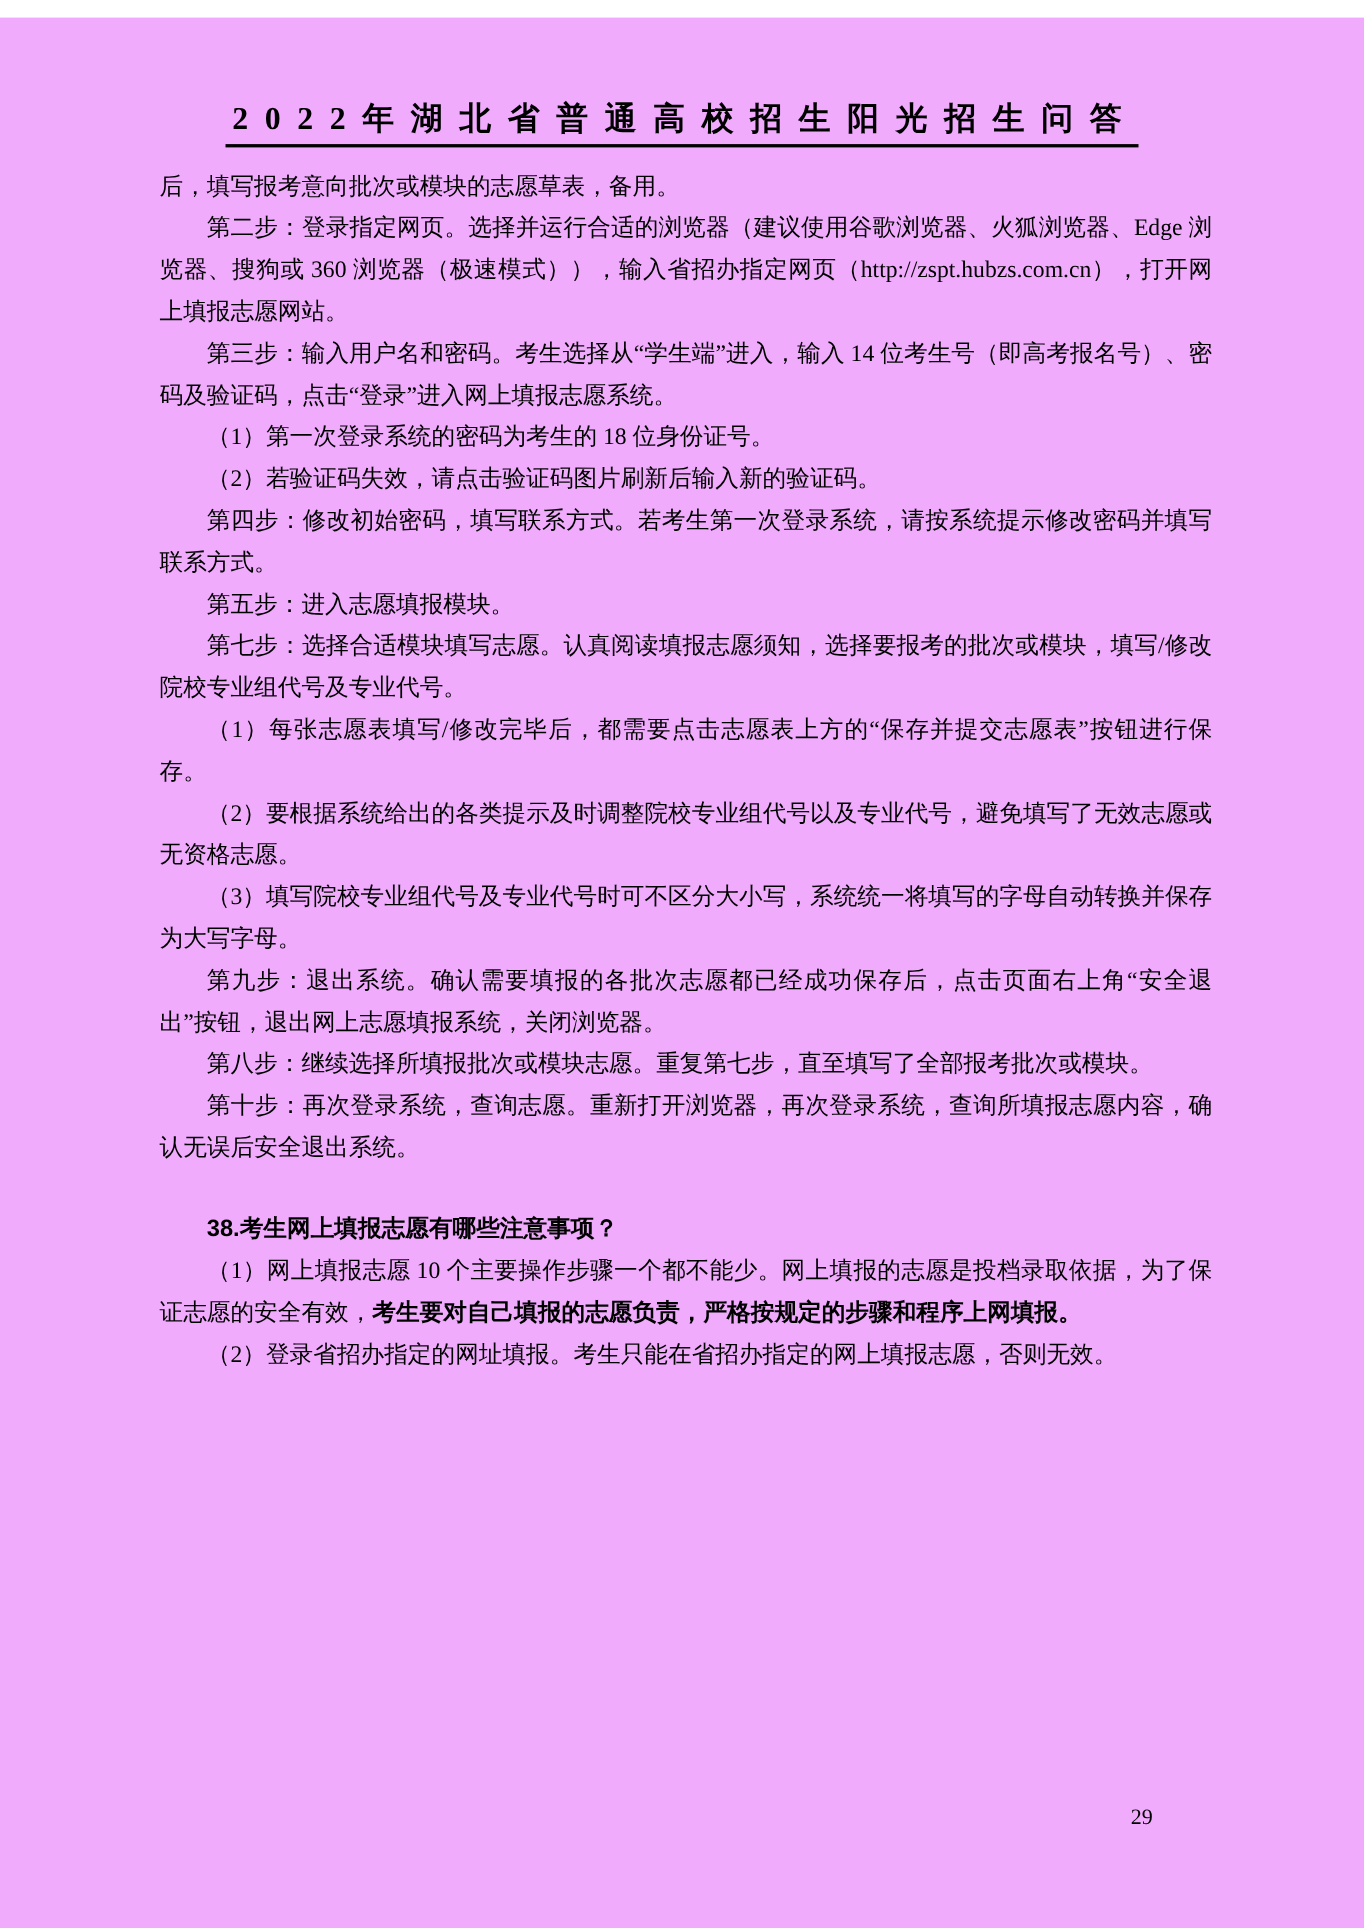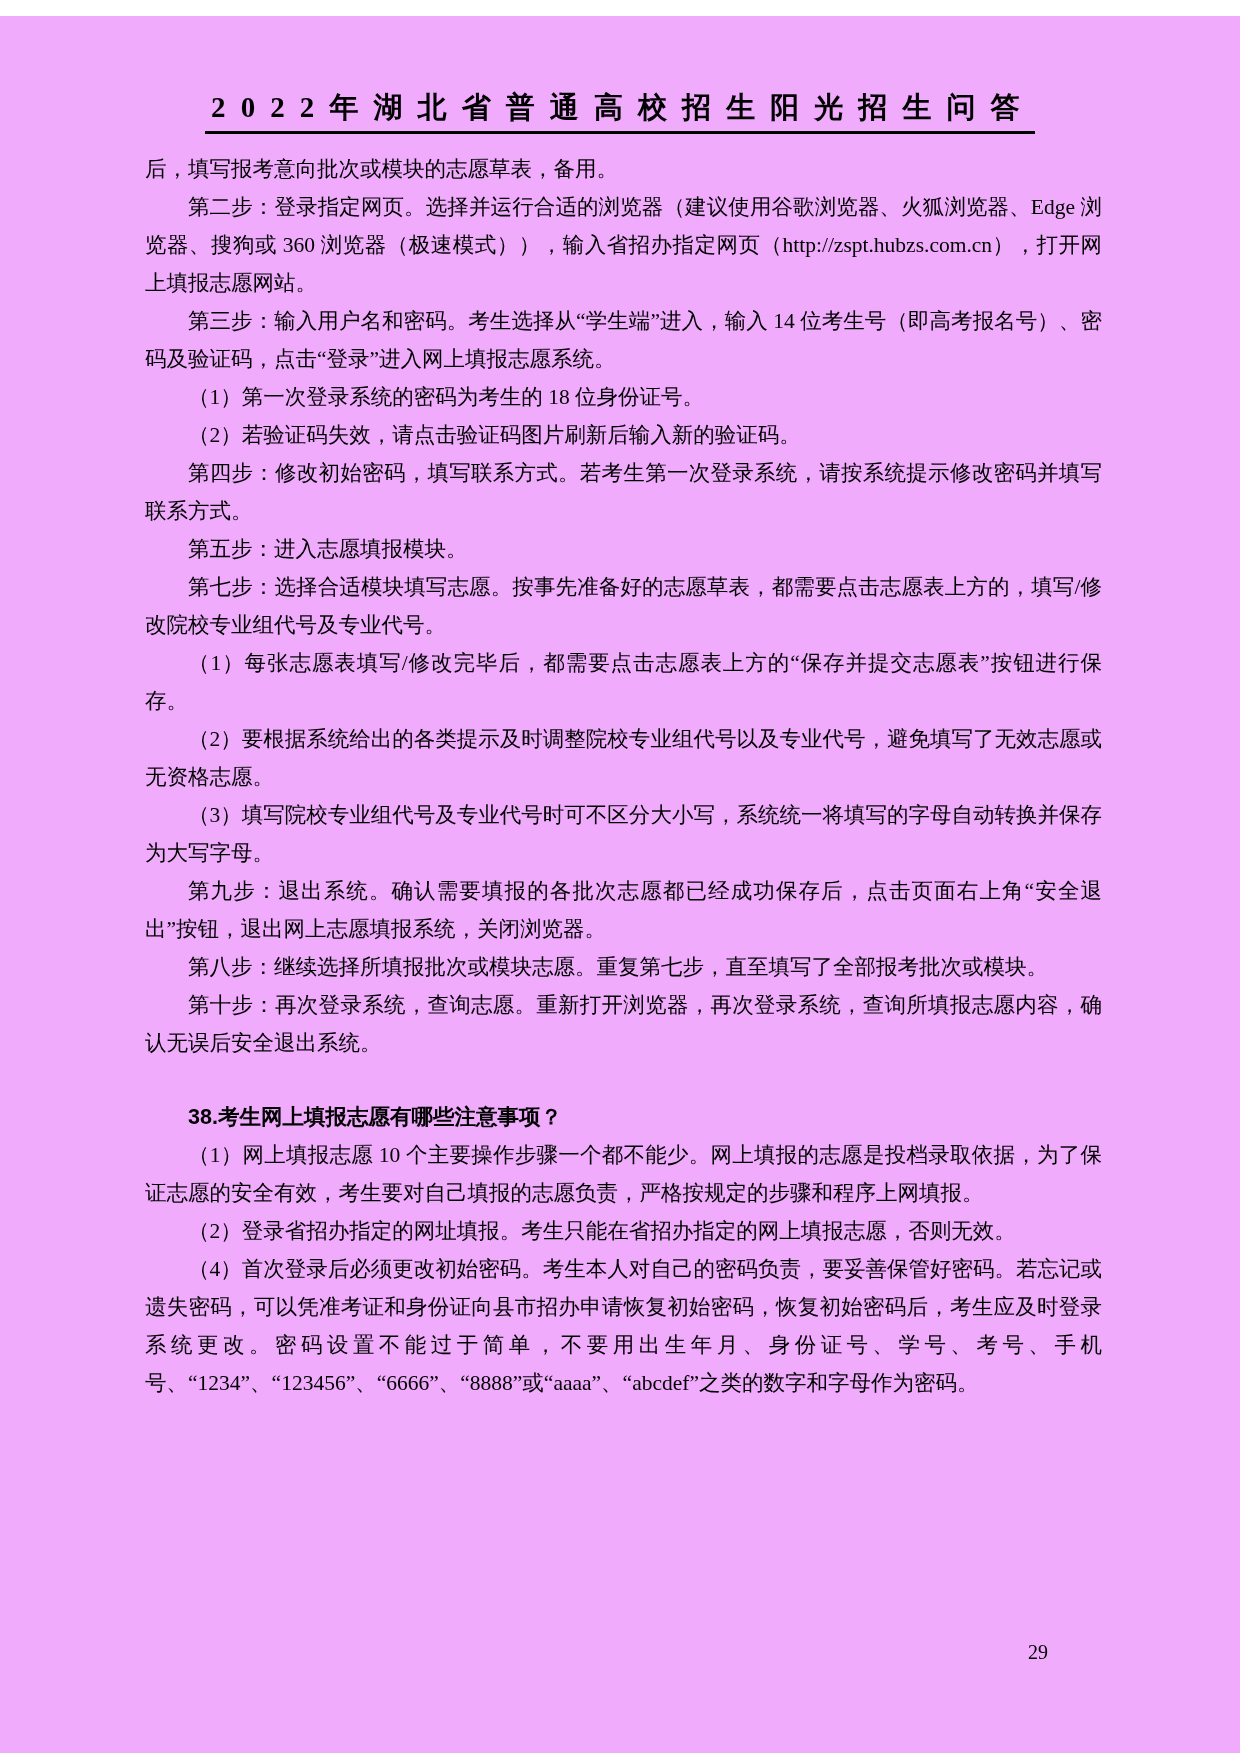--- a/index.html
+++ b/index.html
@@ -37,21 +37,21 @@
   .para { text-indent: 2em; }
   .para.no-indent { text-indent: 0; }
   .section-heading {
     text-indent: 2em;
     font-weight: bold;
     font-family: "Liberation Sans", "DejaVu Sans", sans-serif;
     font-size: 21.5px;
     margin-top: 36px;
   }
   .bold-run {
-    font-weight: normal;
+    font-weight: bold;
     font-family: "Liberation Sans", "DejaVu Sans", sans-serif;
   }
   .page-number {
     position: absolute;
     top: 1622px;
     left: 1028px;
     font-size: 20px;
     line-height: 28px;
   }
 </style>
@@ -65,32 +65,31 @@
   </div>
 
   <div class="content">
     <p class="para no-indent">后，填写报考意向批次或模块的志愿草表，备用。</p>
     <p class="para">第二步：登录指定网页。选择并运行合适的浏览器（建议使用谷歌浏览器、火狐浏览器、Edge 浏览器、搜狗或 360 浏览器（极速模式）），输入省招办指定网页（http://zspt.hubzs.com.cn），打开网上填报志愿网站。</p>
     <p class="para">第三步：输入用户名和密码。考生选择从“学生端”进入，输入 14 位考生号（即高考报名号）、密码及验证码，点击“登录”进入网上填报志愿系统。</p>
     <p class="para">（1）第一次登录系统的密码为考生的 18 位身份证号。</p>
     <p class="para">（2）若验证码失效，请点击验证码图片刷新后输入新的验证码。</p>
     <p class="para">第四步：修改初始密码，填写联系方式。若考生第一次登录系统，请按系统提示修改密码并填写联系方式。</p>
     <p class="para">第五步：进入志愿填报模块。</p>
-    <p class="para">第七步：选择合适模块填写志愿。按事先准备好的志愿草表，都需要点击志愿表上方的，填写/修改院校专业组代号及专业代号。</p>
+    <p class="para">第七步：选择合适模块填写志愿。认真阅读填报志愿须知，选择要报考的批次或模块，填写/修改院校专业组代号及专业代号。</p>
     <p class="para">（1）每张志愿表填写/修改完毕后，都需要点击志愿表上方的“保存并提交志愿表”按钮进行保存。</p>
     <p class="para">（2）要根据系统给出的各类提示及时调整院校专业组代号以及专业代号，避免填写了无效志愿或无资格志愿。</p>
     <p class="para">（3）填写院校专业组代号及专业代号时可不区分大小写，系统统一将填写的字母自动转换并保存为大写字母。</p>
     <p class="para">第九步：退出系统。确认需要填报的各批次志愿都已经成功保存后，点击页面右上角“安全退出”按钮，退出网上志愿填报系统，关闭浏览器。</p>
     <p class="para">第八步：继续选择所填报批次或模块志愿。重复第七步，直至填写了全部报考批次或模块。</p>
     <p class="para">第十步：再次登录系统，查询志愿。重新打开浏览器，再次登录系统，查询所填报志愿内容，确认无误后安全退出系统。</p>
 
     <p class="section-heading">38.考生网上填报志愿有哪些注意事项？</p>
 
     <p class="para">
       <span>（1）网上填报志愿 10 个主要操作步骤一个都不能少。网上填报的志愿是投档录取依据，为了保证志愿的安全有效，</span><span class="bold-run">考生要对自己填报的志愿负责，严格按规定的步骤和程序上网填报。</span>
     </p>
     <p class="para">（2）登录省招办指定的网址填报。考生只能在省招办指定的网上填报志愿，否则无效。</p>
-    <p class="para">（4）首次登录后必须更改初始密码。考生本人对自己的密码负责，要妥善保管好密码。若忘记或遗失密码，可以凭准考证和身份证向县市招办申请恢复初始密码，恢复初始密码后，考生应及时登录系统更改。密码设置不能过于简单，不要用出生年月、身份证号、学号、考号、手机号、“1234”、“123456”、“6666”、“8888”或“aaaa”、“abcdef”之类的数字和字母作为密码。</p>
   </div>
 
   <div class="page-number">29</div>
 
 </div>
 
 </body></html>

